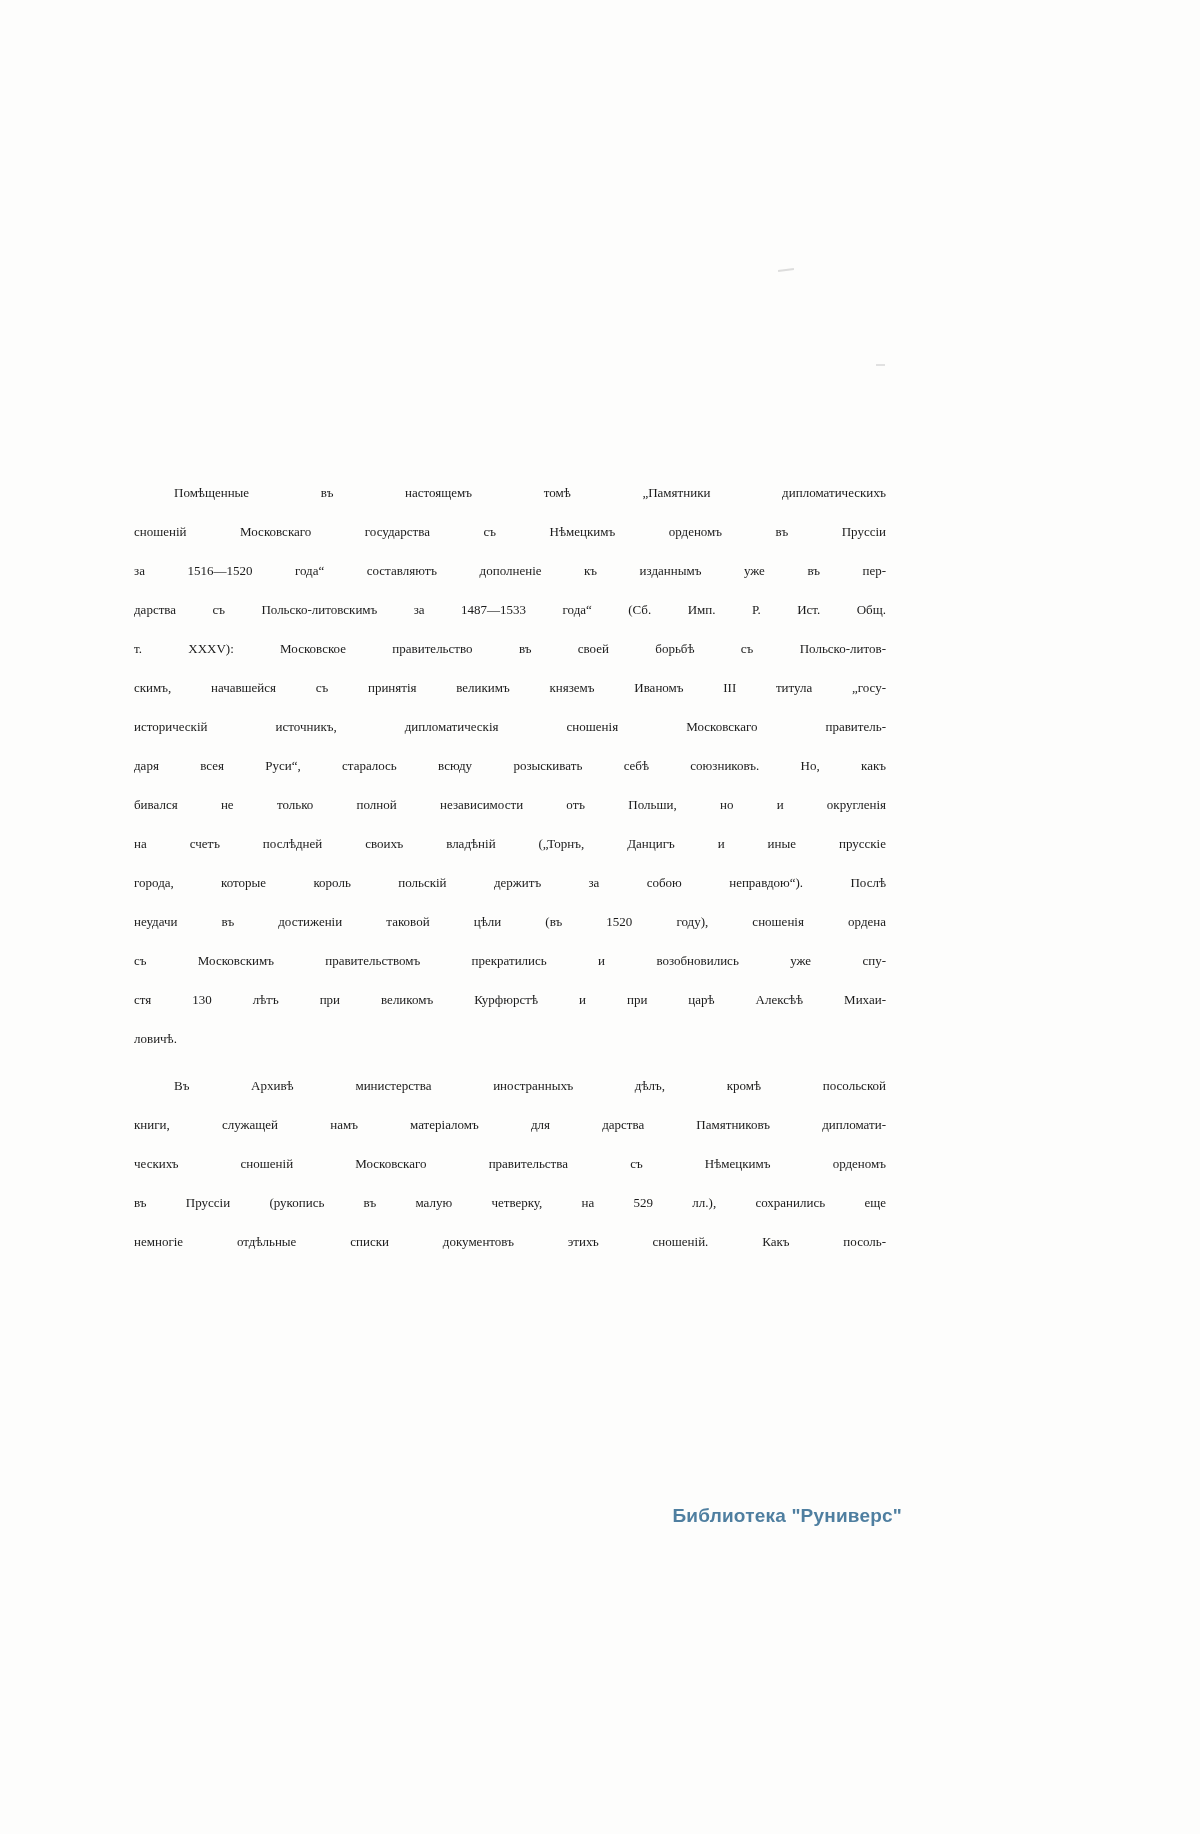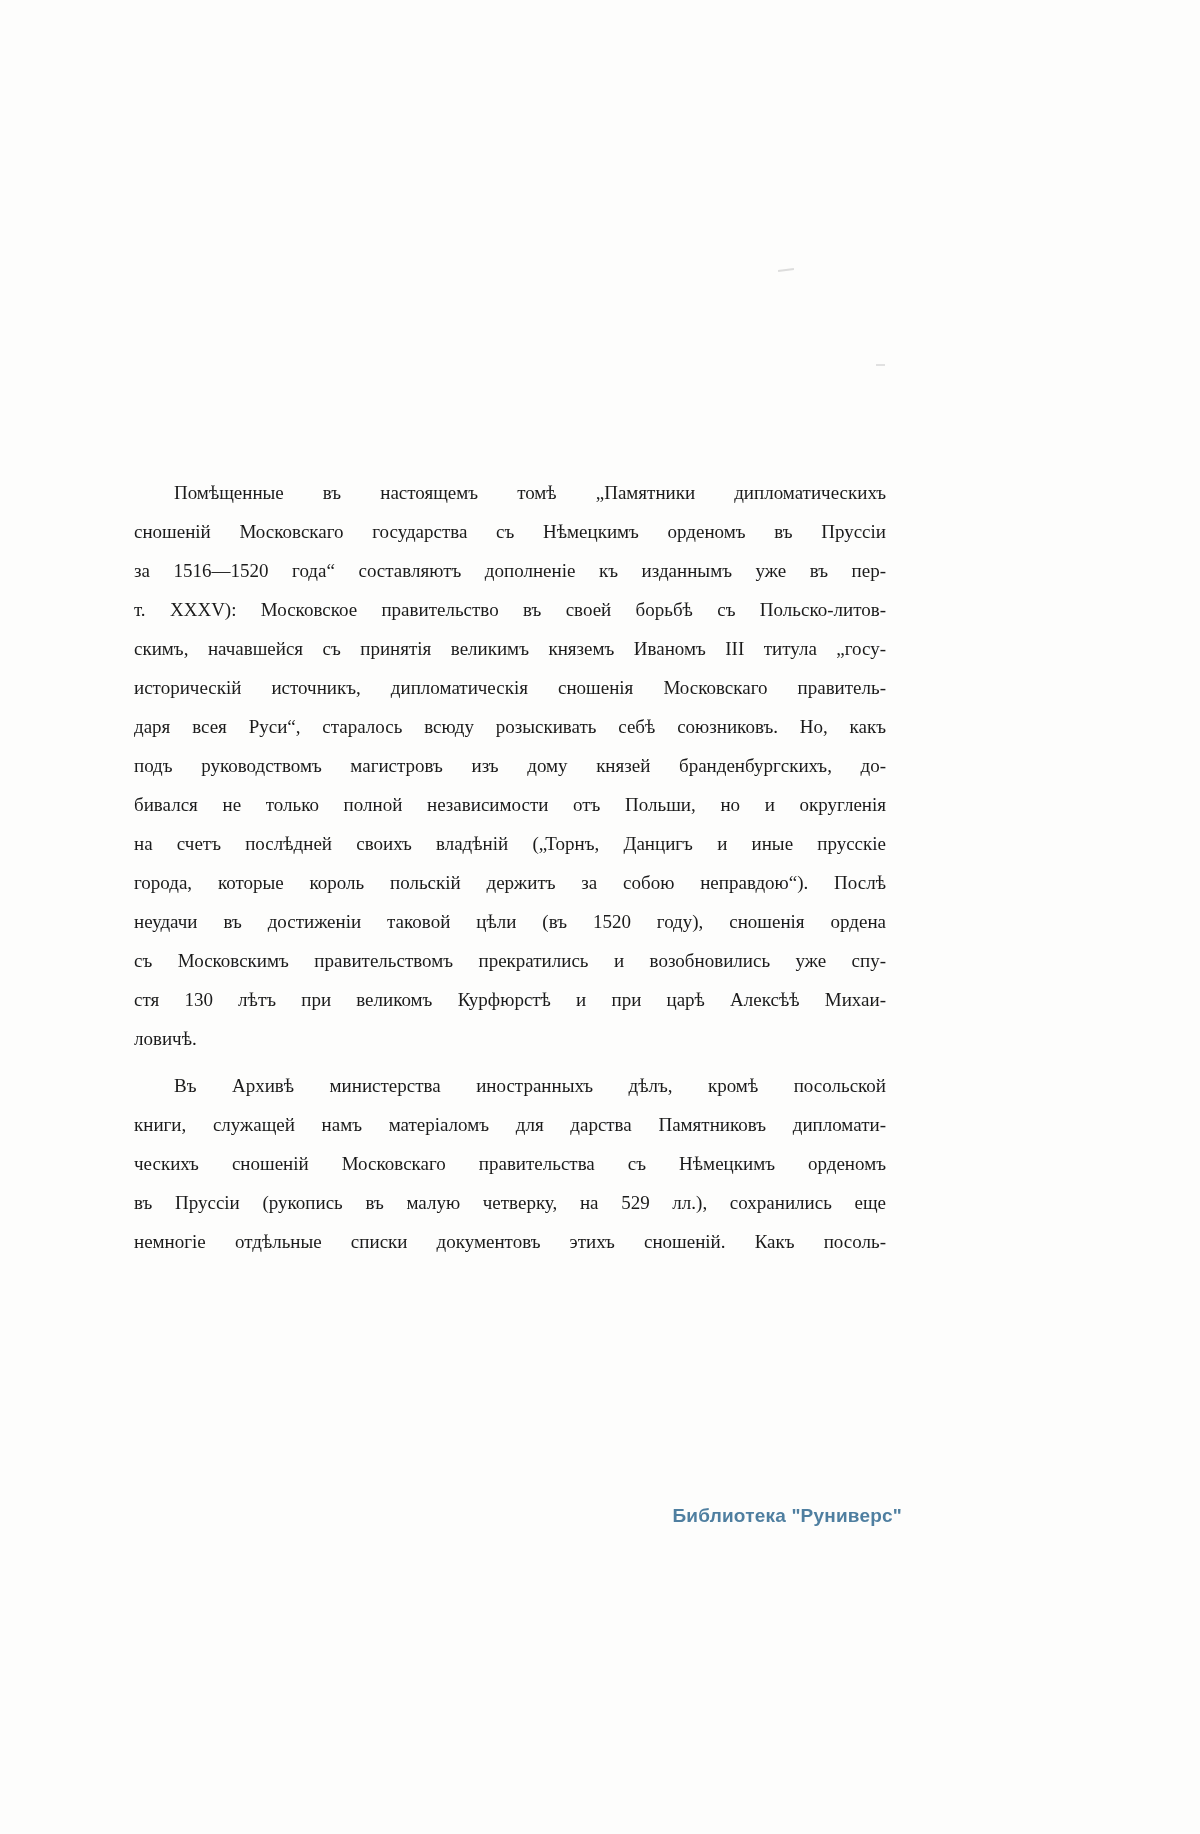--- a/index.html
+++ b/index.html
@@ -13,21 +13,21 @@
   }
   .page { position: absolute; inset: 0; }
 
   .textblock {
     position: absolute;
     left: 134px;
     top: 473px;
     width: 752px;
   }
   .para .line {
-    font-size: 19px;
+    font-size: 13px;
     line-height: 39px;
     white-space: nowrap;
     text-align: justify;
     text-align-last: justify;
   }
   .para .line:first-child { text-indent: 40px; }
   .para.end-left .line:last-child { text-align-last: left; }
   .para + .para { margin-top: 8px; }
 
   .watermark {
@@ -51,25 +51,25 @@
 <div class="page">
 
   <div class="artifact a1"></div>
   <div class="artifact a2"></div>
 
   <div class="textblock">
     <div class="para end-left">
         <div class="line">Помѣщенные въ настоящемъ томѣ „Памятники дипломатическихъ</div>
         <div class="line">сношеній Московскаго государства съ Нѣмецкимъ орденомъ въ Пруссіи</div>
         <div class="line">за 1516—1520 года“ составляютъ дополненіе къ изданнымъ уже въ пер-</div>
+        <div class="line">дарства съ Польско-литовскимъ за 1487—1533 года“ (Сб. Имп. Р. Ист. Общ.</div>
         <div class="line">т. XXXV): Московское правительство въ своей борьбѣ съ Польско-литов-</div>
         <div class="line">скимъ, начавшейся съ принятія великимъ княземъ Иваномъ III титула „госу-</div>
         <div class="line">историческій источникъ, дипломатическія сношенія Московскаго правитель-</div>
         <div class="line">даря всея Руси“, старалось всюду розыскивать себѣ союзниковъ. Но, какъ</div>
-        <div class="line">подъ руководствомъ магистровъ изъ дому князей бранденбургскихъ, до-</div>
         <div class="line">бивался не только полной независимости отъ Польши, но и округленія</div>
         <div class="line">на счетъ послѣдней своихъ владѣній („Торнъ, Данцигъ и иные прусскіе</div>
         <div class="line">города, которые король польскій держитъ за собою неправдою“). Послѣ</div>
         <div class="line">неудачи въ достиженіи таковой цѣли (въ 1520 году), сношенія ордена</div>
         <div class="line">съ Московскимъ правительствомъ прекратились и возобновились уже спу-</div>
         <div class="line">стя 130 лѣтъ при великомъ Курфюрстѣ и при царѣ Алексѣѣ Михаи-</div>
         <div class="line">ловичѣ.</div>
       </div>
     <div class="para end-justify">
         <div class="line">Въ Архивѣ министерства иностранныхъ дѣлъ, кромѣ посольской</div>

